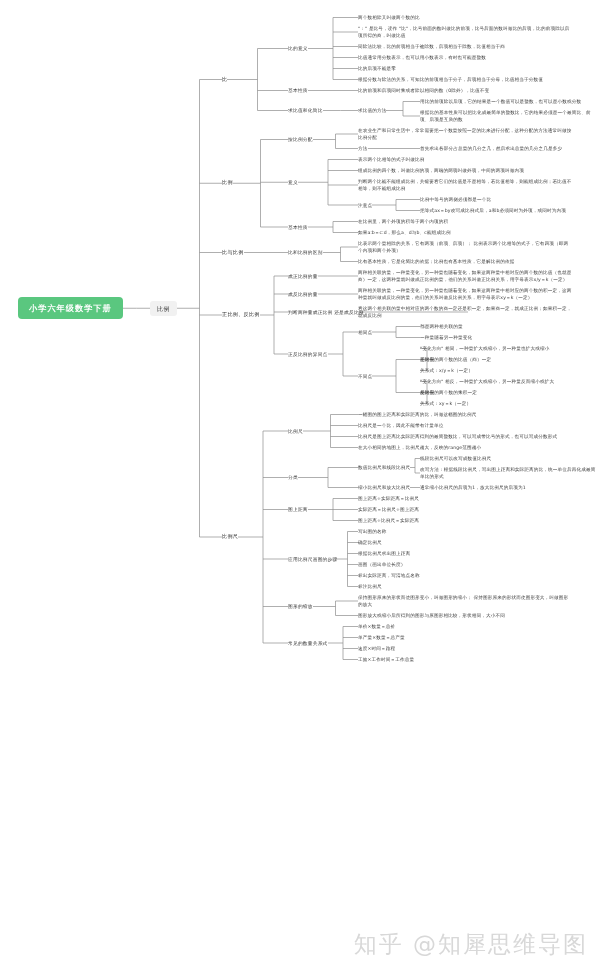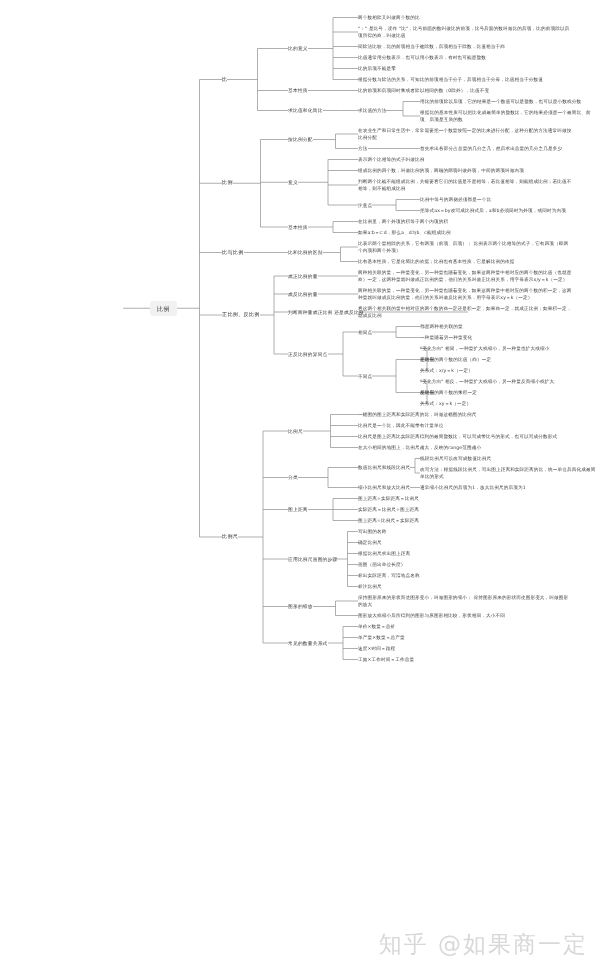--- a/index.html
+++ b/index.html
@@ -257,20 +257,21 @@
         <path d="M335.5,601 L358,601" stroke="#8c8c8c" stroke-width="0.7" fill="none"></path>
         <path d="M335.5,615.5 L358,615.5" stroke="#8c8c8c" stroke-width="0.7" fill="none"></path>
         <path d="M263,643 L288,643" stroke="#8c8c8c" stroke-width="0.7" fill="none"></path>
         <path d="M328,643 L343,643" stroke="#8c8c8c" stroke-width="0.7" fill="none"></path>
         <path d="M343,626.5 L343,659.5" stroke="#8c8c8c" stroke-width="0.7" fill="none"></path>
         <path d="M343,626.5 L358,626.5" stroke="#8c8c8c" stroke-width="0.7" fill="none"></path>
         <path d="M343,637.5 L358,637.5" stroke="#8c8c8c" stroke-width="0.7" fill="none"></path>
         <path d="M343,648.5 L358,648.5" stroke="#8c8c8c" stroke-width="0.7" fill="none"></path>
         <path d="M343,659.5 L358,659.5" stroke="#8c8c8c" stroke-width="0.7" fill="none"></path>
       </svg>
+  <div class="node lvl1" style="left: 18px; top: 296.75px;">小学六年级数学下册</div>
       <div class="node lvl2" style="left: 150px; top: 300.75px;">比例</div>
       <div class="node lvl3" style="left: 222px; top: 75.5px;">比</div>
       <div class="node lvl4" style="left: 288px; top: 45px;">比的意义</div>
       <div class="node leaf" style="left: 358px; top: 14px;">两个数相除又叫做两个数的比</div>
       <div class="node leaf wrap" style="width: 215px; left: 358px; top: 25px;">"：" 是比号，读作 "比"，比号前面的数叫做比的前项，比号后面的数叫做比的后项，比的前项除以后项所得的商，叫做比值</div>
       <div class="node leaf wrap" style="width: 215px; left: 358px; top: 43px;">同除法比较，比的前项相当于被除数，后项相当于除数，比值相当于商</div>
       <div class="node leaf wrap" style="width: 215px; left: 358px; top: 54px;">比值通常用分数表示，也可以用小数表示，有时也可能是整数</div>
       <div class="node leaf" style="left: 358px; top: 65px;">比的后项不能是零</div>
       <div class="node leaf wrap" style="width: 215px; left: 358px; top: 76px;">根据分数与除法的关系，可知比的前项相当于分子，后项相当于分母，比值相当于分数值</div>
       <div class="node lvl4" style="left: 288px; top: 87px;">基本性质</div>
@@ -347,14 +348,14 @@
       <div class="node leaf wrap" style="width: 215px; left: 358px; top: 594px;">保持图形原来的形状而使图形变小，叫做图形的缩小；
 保持图形原来的形状而使图形变大，叫做图形的放大</div>
       <div class="node leaf wrap" style="width: 215px; left: 358px; top: 612px;">图形放大或缩小后所得到的图形与原图形相比较，形状相同，大小不同</div>
       <div class="node lvl4" style="left: 288px; top: 639.5px;">常见的数量关系式</div>
       <div class="node leaf" style="left: 358px; top: 623px;">单价×数量＝总价</div>
       <div class="node leaf" style="left: 358px; top: 634px;">单产量×数量＝总产量</div>
       <div class="node leaf" style="left: 358px; top: 645px;">速度×时间＝路程</div>
       <div class="node leaf" style="left: 358px; top: 656px;">工效×工作时间＝工作总量</div>
     </div>
 
-  <div id="watermark">知乎 @如果商一定</div>
+  <div id="watermark">知乎 @知犀思维导图</div>
 </div>
 
 </body></html>

